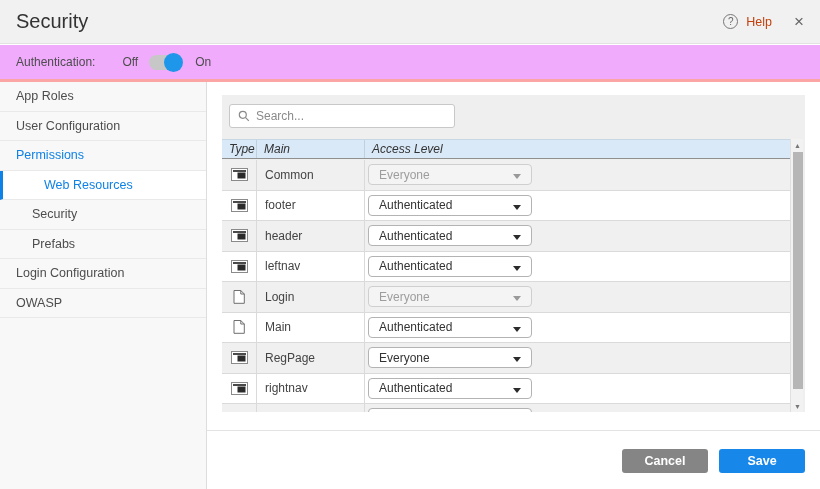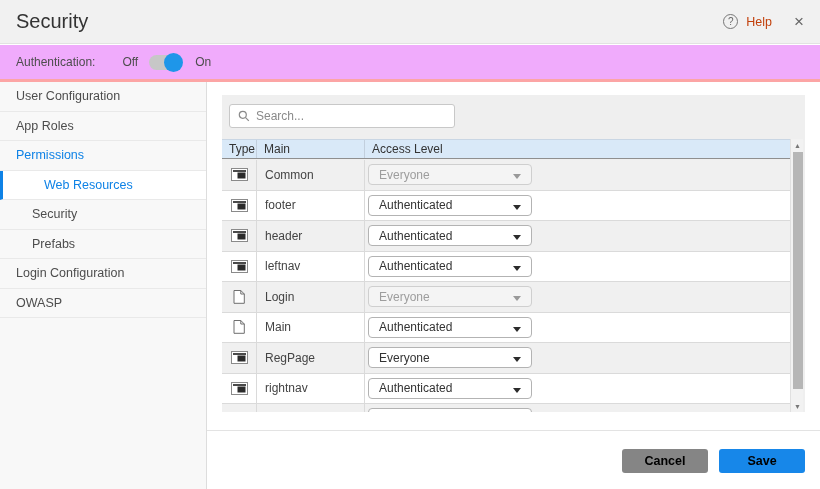--- a/index.html
+++ b/index.html
@@ -40,21 +40,21 @@
   .searchbox { position:absolute; left:7px; top:9px; width:226px; height:24px; background:#fff;
                border:1px solid #c8c8c8; border-radius:3px; display:flex; align-items:center; padding:0 8px; gap:6px; }
   .searchbox input { border:none; outline:none; flex:1; font-size:12px; color:#444; background:transparent;
                      font-family:"Liberation Sans","DejaVu Sans",sans-serif; }
   .searchbox input::placeholder { color:#8a8a8a; }
 
   .thead { position:absolute; left:0; top:44px; width:568px; height:20px; background:#d9e9f8;
            border-top:1px solid #c9d6e4; border-bottom:1px solid #8f8f8f;
            display:grid; grid-template-columns:35px 108px 1fr; }
   .thead .hcell { font-size:12px; color:#333; display:flex; align-items:center; padding-left:7px;
-                  border-right:1px solid #c2cfdd; }
+                  border-right:1px solid #c2cfdd;font-style:italic; }
   .thead .hcell:last-child { border-right:none; }
 
   .tbody { position:absolute; left:0; top:65px; width:568px; height:252px; overflow:hidden; background:#fff; }
   .trow { display:grid; grid-template-columns:35px 108px 1fr; height:30.5px; border-bottom:1px solid #dadada; background:#fff; }
   .trow.stripe { background:#f0f0f0; }
   .cell { display:flex; align-items:center; border-right:1px solid #dadada; overflow:hidden; }
   .cell:last-child { border-right:none; }
   .type-cell { justify-content:center; }
   .name-cell { padding-left:8px; font-size:12px; color:#444; }
   .access-cell { padding-left:3px; }
@@ -73,21 +73,21 @@
                border-left:1px solid #e0e0e0; }
   .sb-arrow { position:absolute; left:0; width:13px; height:12px; font-size:7px; color:#777;
               display:flex; align-items:center; justify-content:center; }
   .sb-arrow.up { top:0; }
   .sb-arrow.down { bottom:0; }
   .sb-thumb { position:absolute; left:1.5px; top:13px; width:10px; height:237px; background:#b6b6b6; }
 
   
   .divider { position:absolute; left:207px; top:430px; width:613px; height:1px; background:#e3e3e3; }
   .btn { position:absolute; top:449px; height:24px; width:86px; border:none; border-radius:3px;
-         font-size:12.5px; font-weight:bold; color:#000000; text-align:center; line-height:24px;
+         font-size:12.5px; font-weight:bold; color:#ffffff; text-align:center; line-height:24px;
          font-family:"Liberation Sans","DejaVu Sans",sans-serif; }
   .btn.cancel { left:622px; background:#858585; }
   .btn.save { left:719px; background:#1787e9; }
 
   .icon-wrap { display:flex; align-items:center; justify-content:center; }
 </style>
 </head>
 <body>
 
 <div class="window">
@@ -105,25 +105,25 @@
     <span class="auth-label">Authentication:</span>
     <span class="tog-off">Off</span>
     <div class="toggle">
       <div class="knob"></div>
     </div>
     <span class="tog-on">On</span>
   </div>
 
   <div class="sidebar" id="sidebar">
   <div class="sb-item">
+    <span class="sb-label">App Roles</span>
+  </div>
+
+  <div class="sb-item">
     <span class="sb-label">User Configuration</span>
-  </div>
-
-  <div class="sb-item">
-    <span class="sb-label">App Roles</span>
   </div>
 
   <div class="sb-item accent">
     <span class="sb-label">Permissions</span>
   </div>
 
   <div class="sb-item child accent selected">
     <span class="sb-label">Web Resources</span>
   </div>
 

